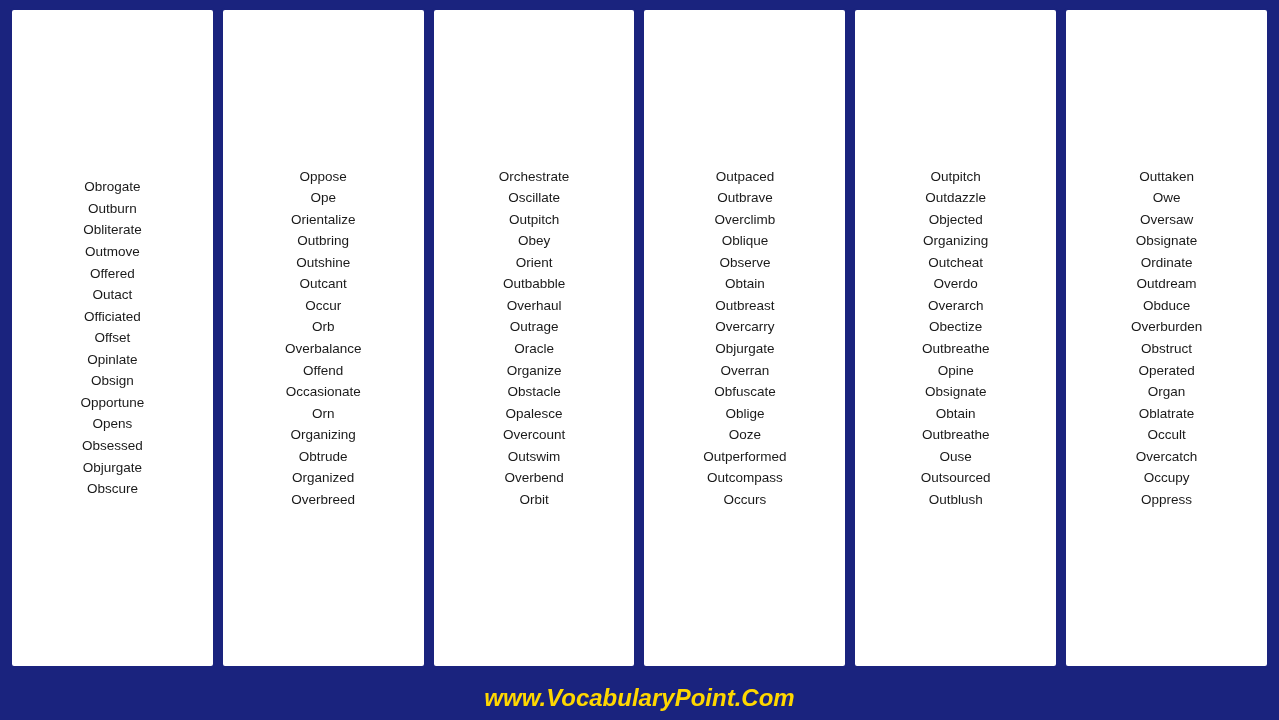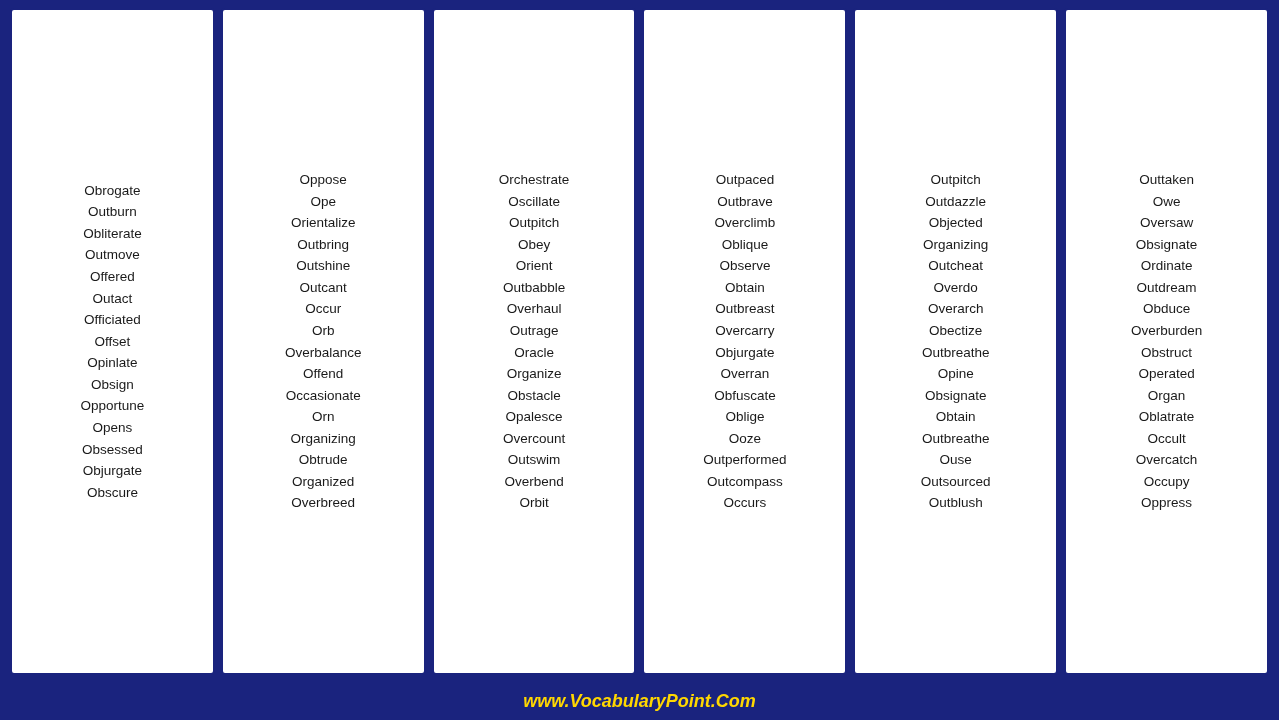--- a/index.html
+++ b/index.html
@@ -95,21 +95,21 @@
 
     
     .footer {
       background: #1a237e;
       padding: 8px 0;
       text-align: center;
       flex-shrink: 0;
     }
 
     .footer-url {
-      font-size: 18px;
+      font-size: 24px;
       font-weight: 900;
       color: #FFD700;
       font-style: italic;
     }
   </style>
 </head>
 <body>
 
 <div class="main-container">
 

